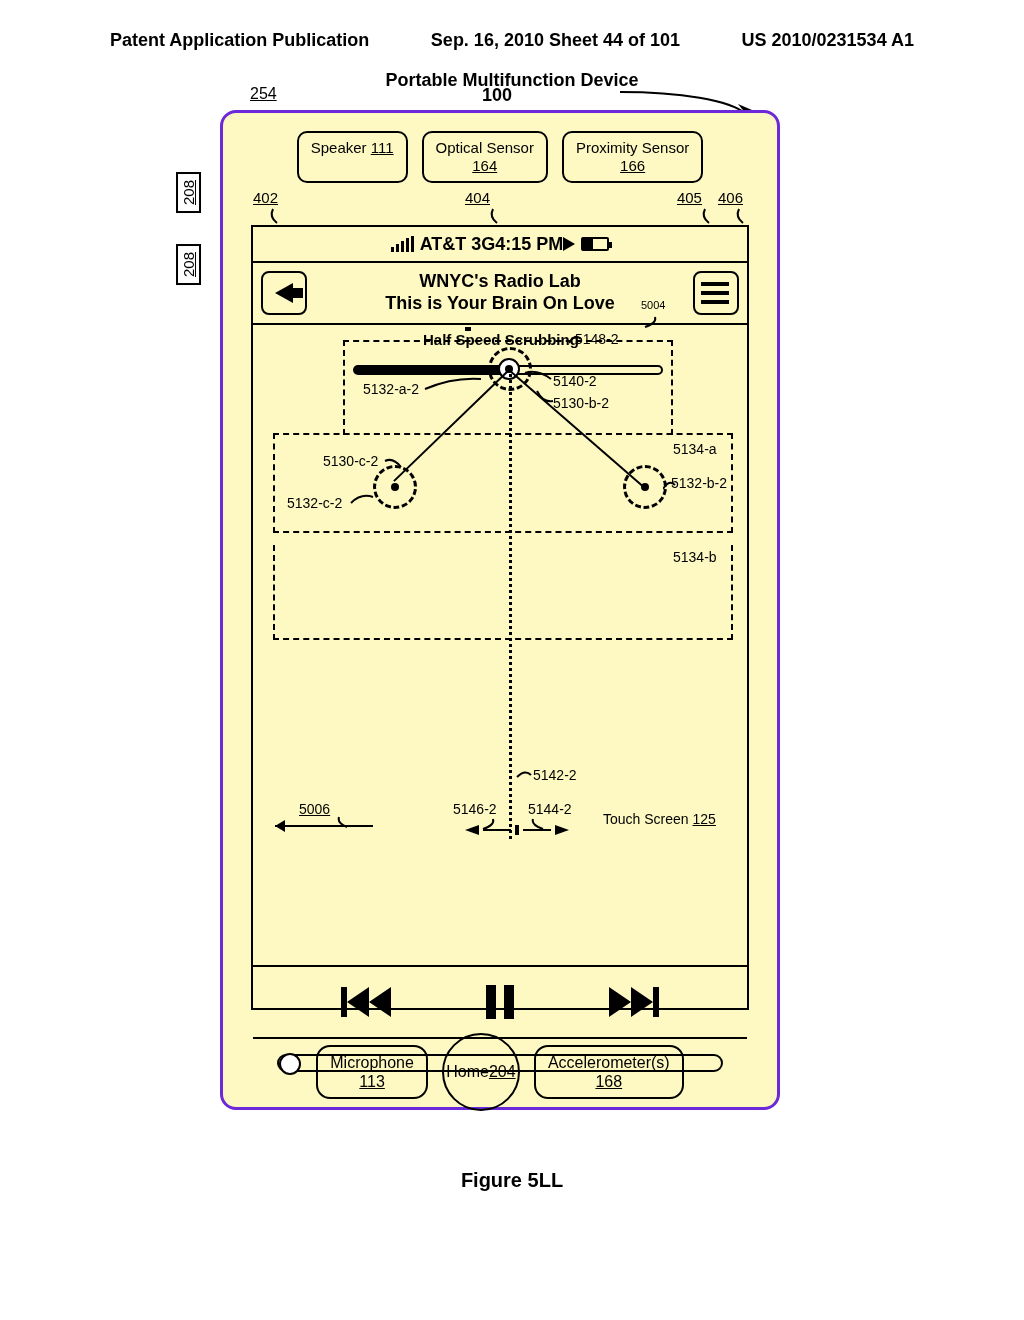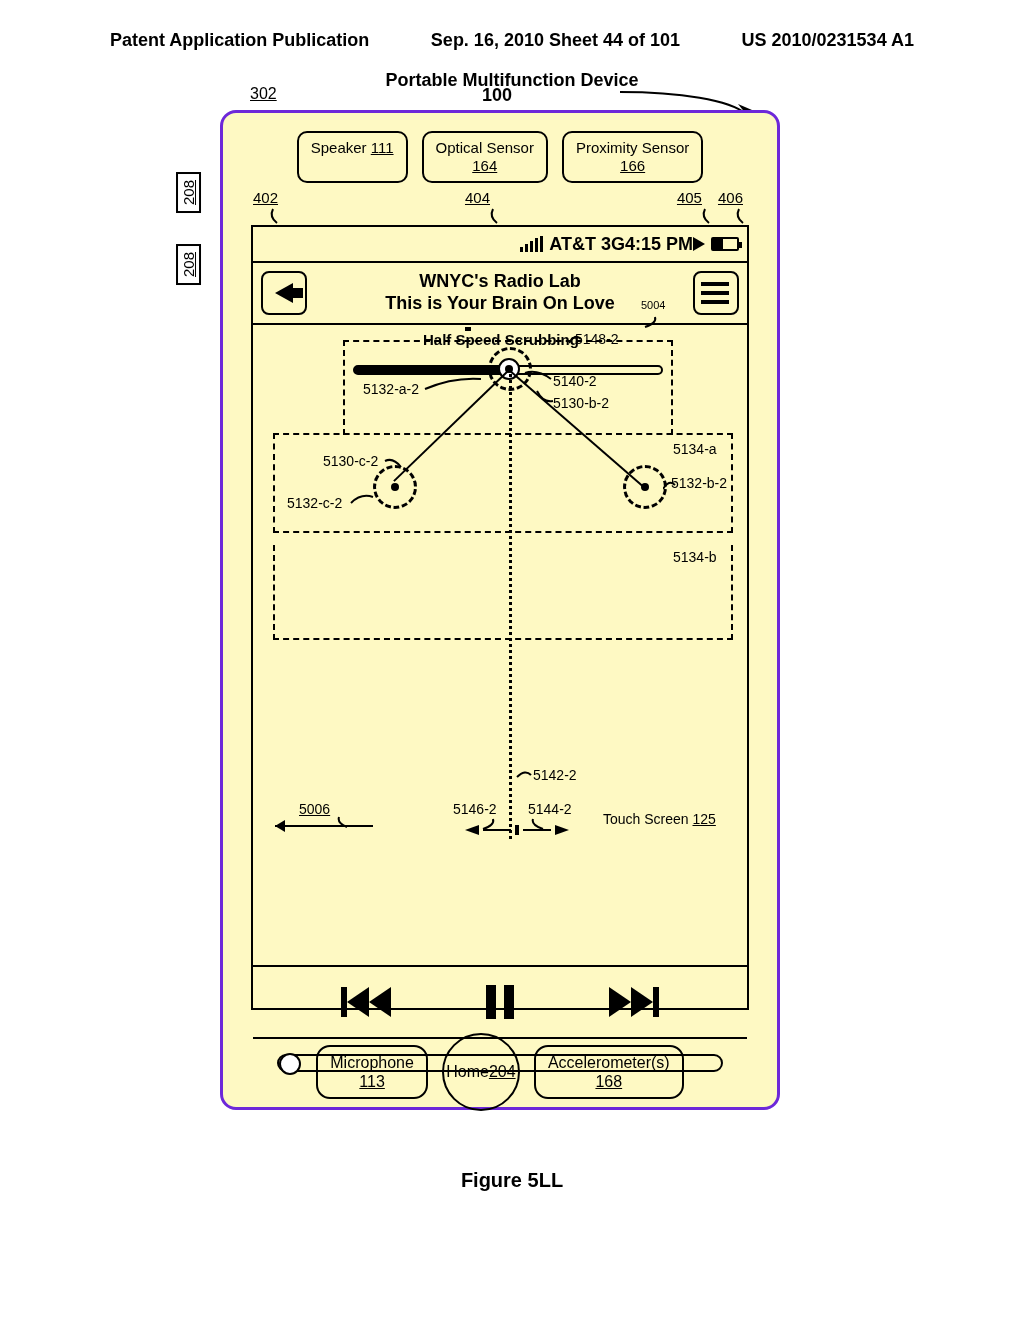--- a/index.html
+++ b/index.html
@@ -78,21 +78,21 @@
     border: 2px solid #000;
   }
   .statusbar {
     height: 36px;
     border-bottom: 2px solid #000;
     display: flex;
     align-items: center;
     padding: 0 8px;
     font-weight: bold;
     font-size: 18px;
-    justify-content: flex-end;
+    justify-content: center;
   }
   .sb-left { display: flex; align-items: center; gap: 6px; }
   .sig-icon { display: flex; align-items: flex-end; gap: 2px; height: 16px; }
   .sig-bar { width: 3px; background: #000; }
   .sb-right { display: flex; align-items: center; gap: 6px; }
   .play-glyph { width: 0; height: 0; border-left: 12px solid #000; border-top: 7px solid transparent; border-bottom: 7px solid transparent; }
   .batt {
     width: 28px; height: 14px; border: 2px solid #000; border-radius: 2px; position: relative;
   }
   .batt::after { content:''; position:absolute; right:-5px; top:3px; width:3px; height:6px; background:#000; }
@@ -241,21 +241,21 @@
 </head>
 <body>
 
 <div class="page-header">
   <span>Patent Application Publication</span>
   <span>Sep. 16, 2010  Sheet 44 of 101</span>
   <span>US 2010/0231534 A1</span>
 </div>
 
 <div class="device-title">Portable Multifunction Device</div>
-<div class="ref-206">302</div>
+<div class="ref-206">254</div>
 <div class="ref-100">100</div>
 
 <svg style="position:absolute;left:520px;top:86px;width:240px;height:40px">
   <path class="leader-line" d="M100,6 C160,6 210,14 226,28"></path>
   <polygon points="226,28 218,18 232,24" fill="#000"></polygon>
 </svg>
 
 <div class="side-208 a">208</div>
 <div class="side-208 b">208</div>
 

